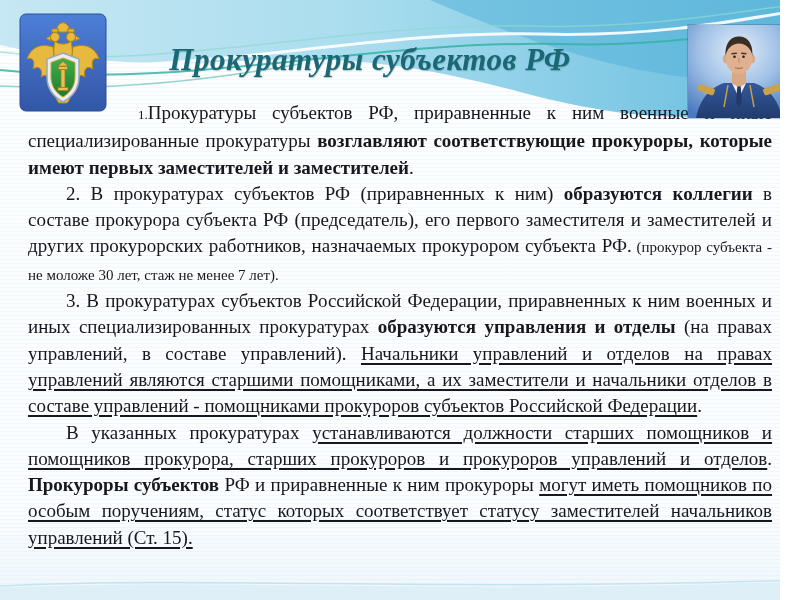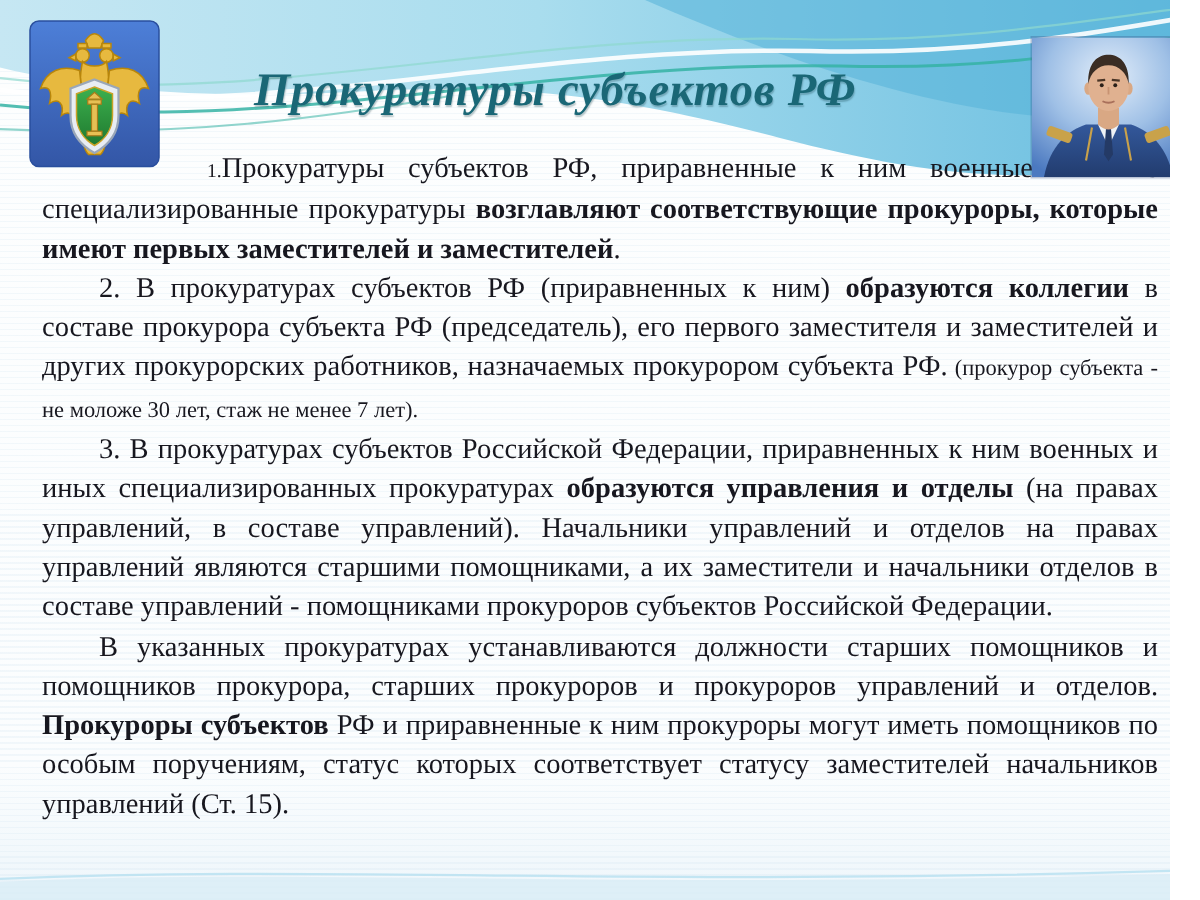--- a/index.html
+++ b/index.html
@@ -31,21 +31,21 @@
     position:absolute;left:28px;top:100px;width:744px;z-index:2;
     font-size:19px;line-height:26.3px;
     color:var(--body_text,#17171f);
     text-align:justify;
   }
   .body p{margin:0;}
   .p-indent{text-indent:38px;}
   .p-indent-lg{text-indent:110px;}
   .r-normal{font-weight:normal;}
   .r-bold{font-weight:bold;}
-  .r-underline{text-decoration-thickness:1.5px;text-underline-offset:3px;}
+  .r-underline{text-decoration:underline;text-decoration-thickness:1.5px;text-underline-offset:3px;}
   .r-small{font-size:15px;}
   .r-tiny{font-size:13px;}
 </style>
 </head>
 <body>
 
 <div class="slide">
 
   <svg class="top-waves" width="800" height="165" viewBox="0 0 800 165" aria-hidden="true">
     <defs>

